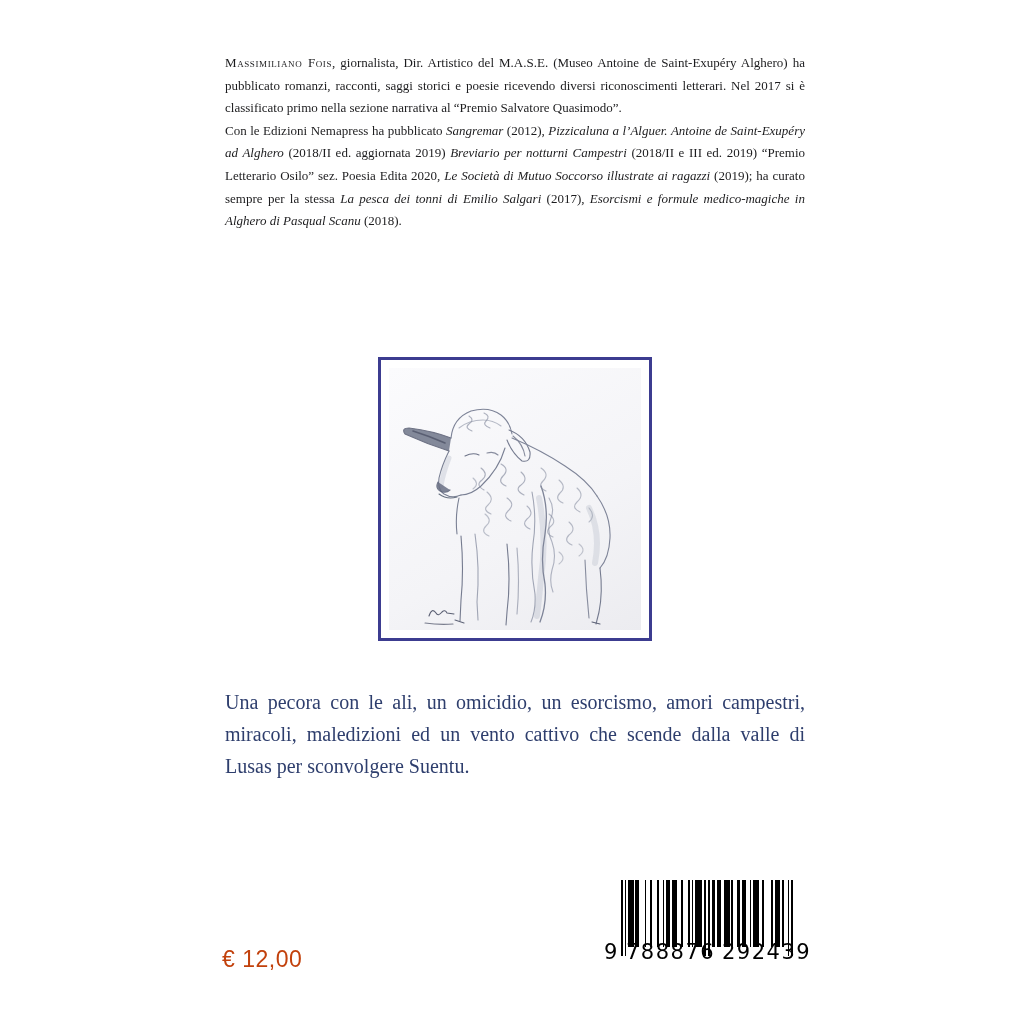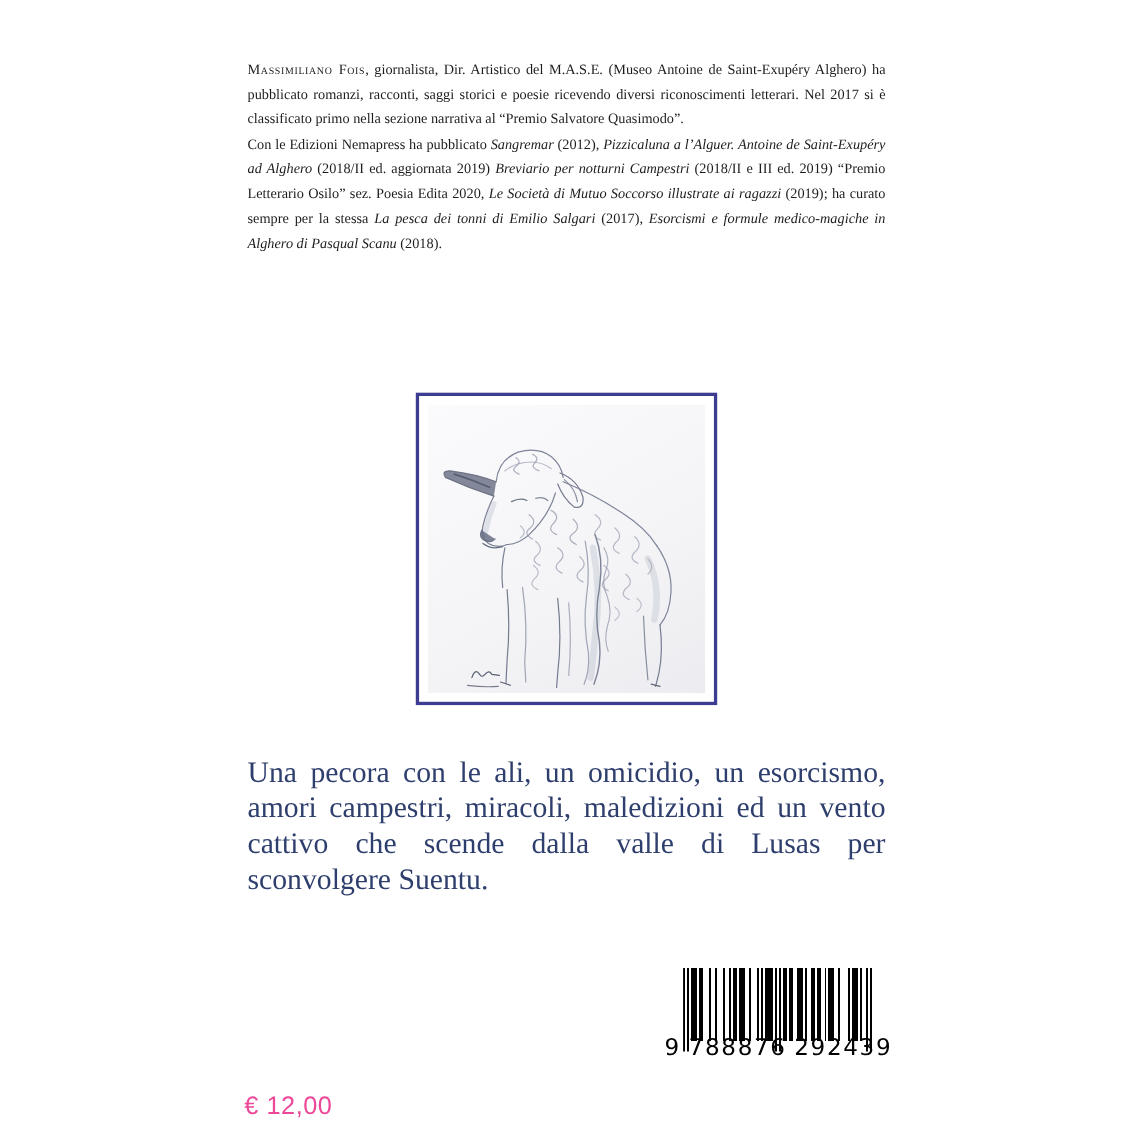--- a/index.html
+++ b/index.html
@@ -18,27 +18,27 @@
     position:absolute;left:378px;top:357px;width:274px;height:284px;
     box-sizing:border-box;border:3px solid #3c3c90;padding:8px;background:#ffffff;
   }
   .paper{
     width:100%;height:100%;
     background:linear-gradient(150deg,#fbfbfd 0%,#f4f4f7 60%,#ececf0 100%);
   }
   .paper svg{display:block;width:100%;height:100%;}
   .blurb{
     position:absolute;left:225px;top:686px;width:580px;
-    font-size:27px;line-height:32.2px;color:#2e3e6d;
+    font-size:20px;line-height:32.2px;color:#2e3e6d;
     text-align:justify;margin:0;
   }
   .price{
-    position:absolute;left:222px;top:992px;
+    position:absolute;left:222px;top:946px;
     font-family:"Liberation Sans", sans-serif;
-    font-size:23px;color:#ec4899;letter-spacing:0.5px;
+    font-size:23px;color:#c2410c;letter-spacing:0.5px;
   }
   .barcode{
     position:absolute;left:604px;top:880px;width:196px;height:96px;background:#ffffff;
   }
   .barcode .bars{
     position:absolute;left:17px;top:0;width:172px;height:76px;
     fill:#000;shape-rendering:crispEdges;
   }
   .bc-digit{
     position:absolute;top:60px;

